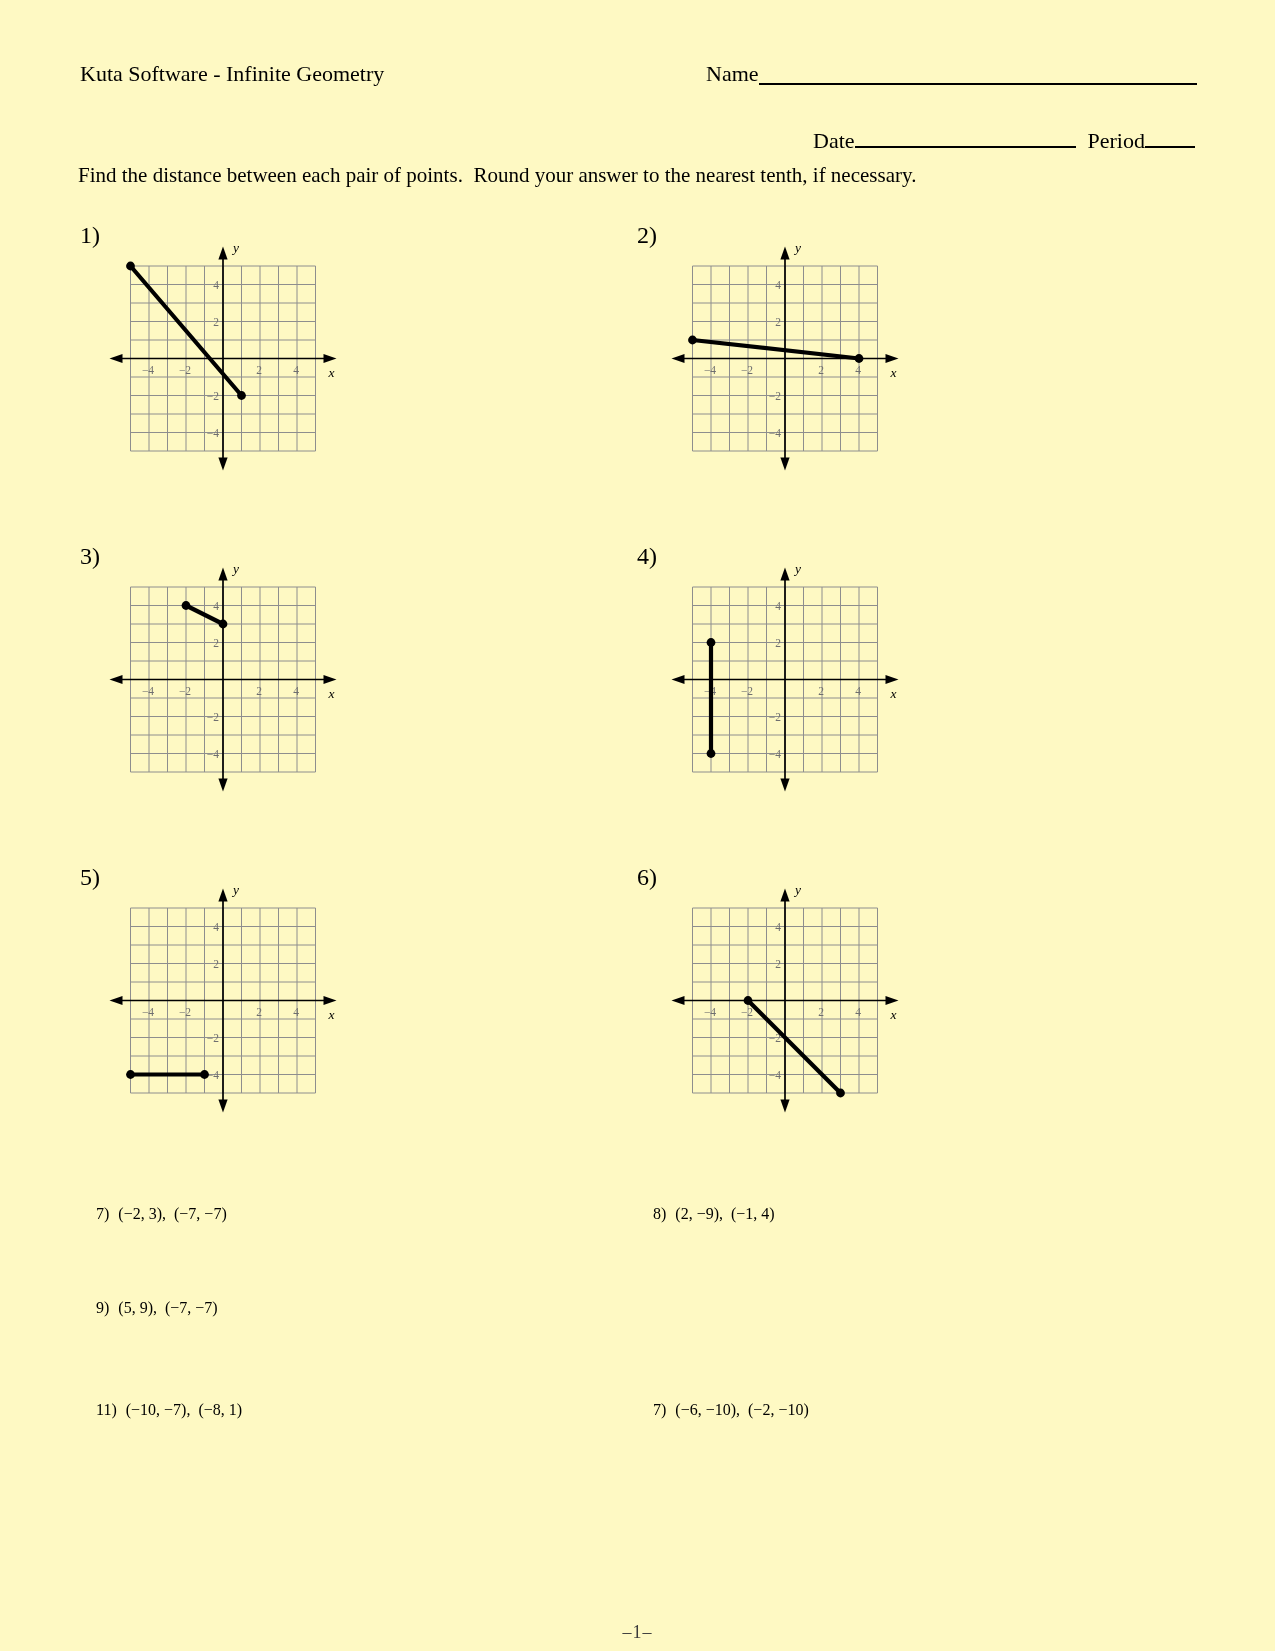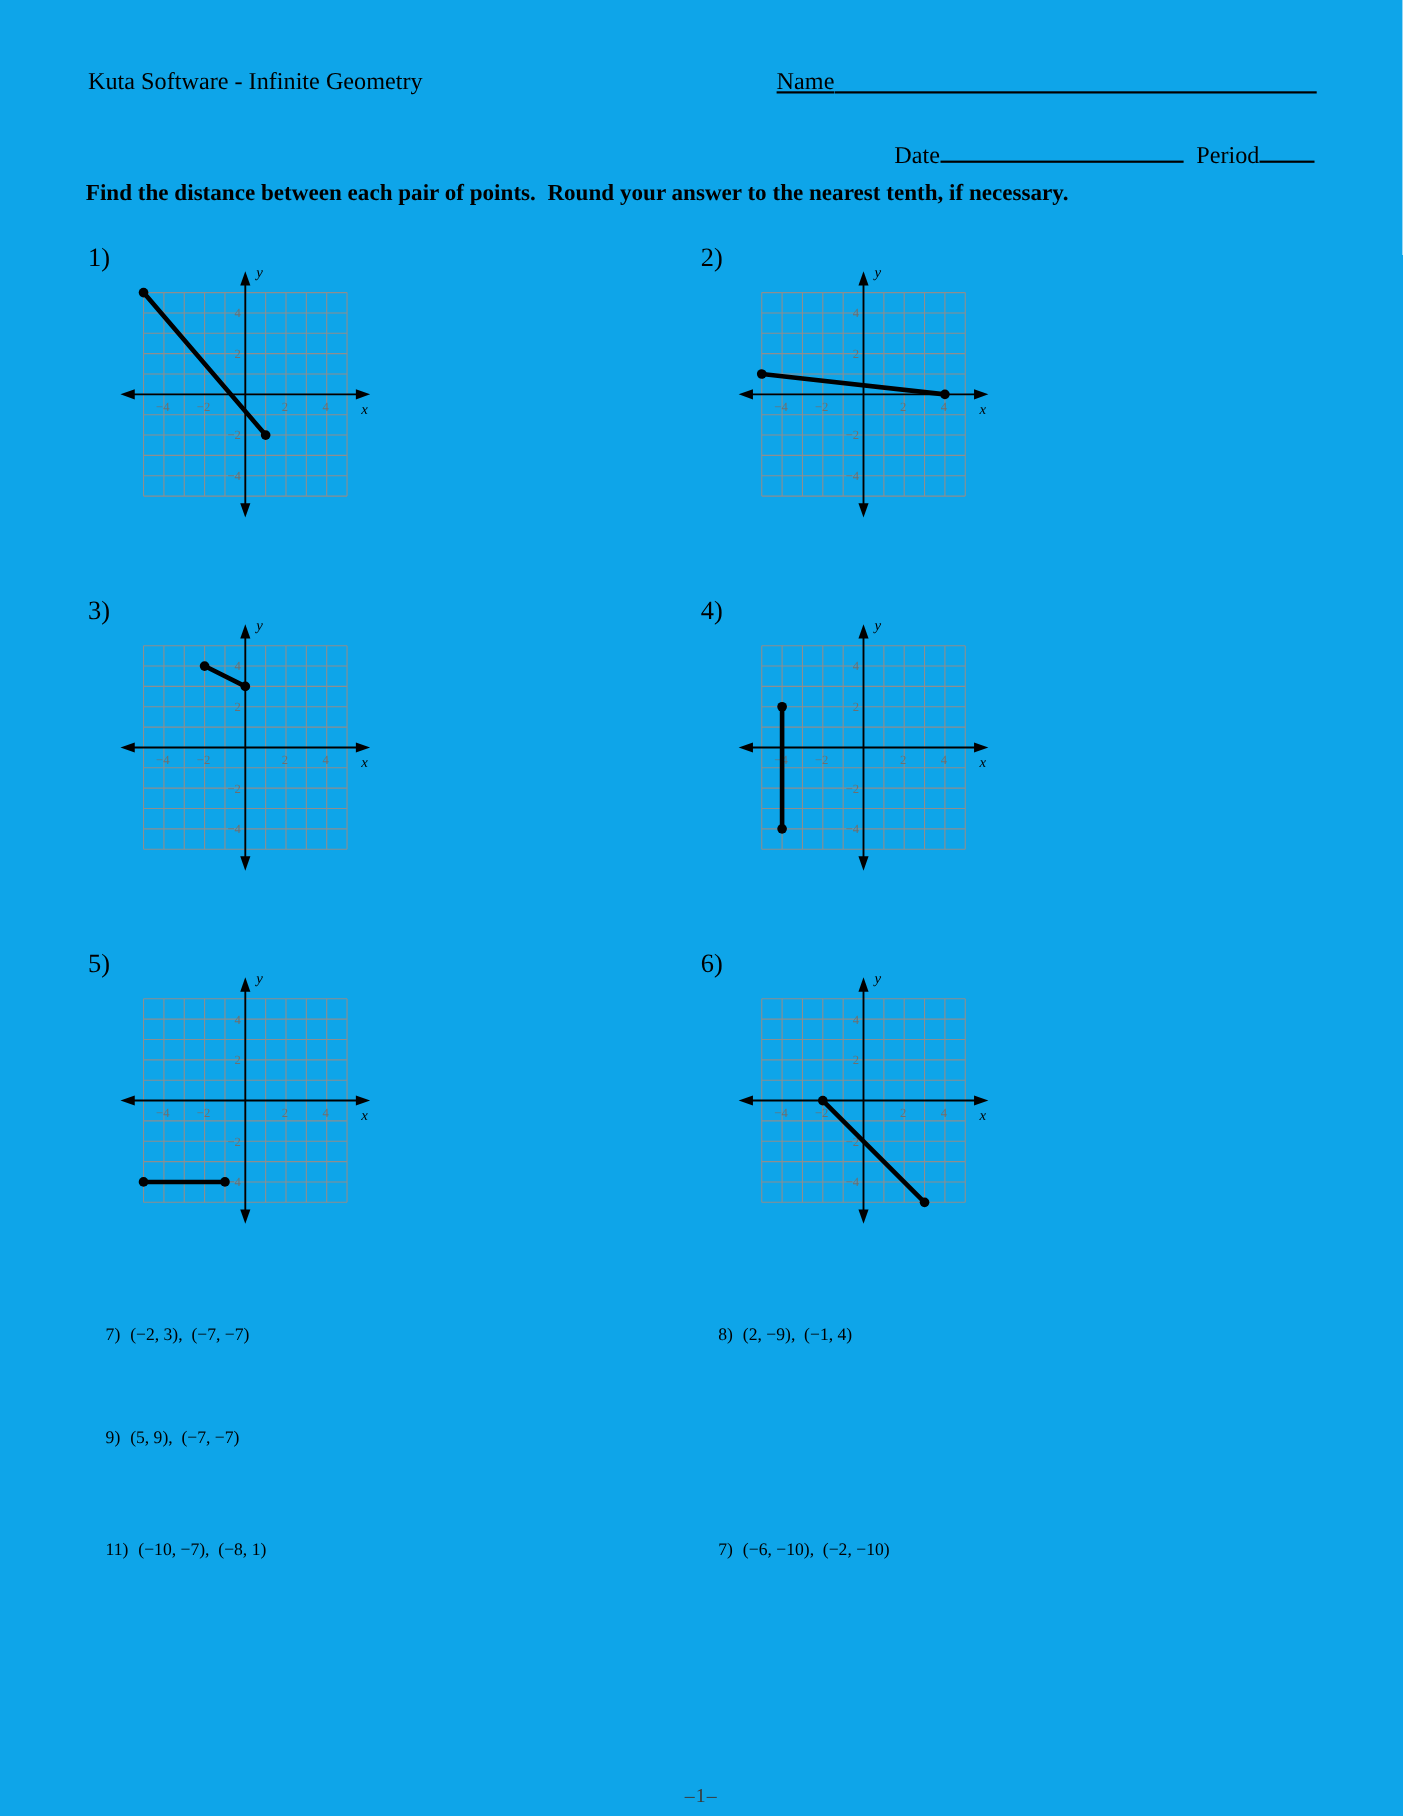--- a/index.html
+++ b/index.html
@@ -1,35 +1,35 @@
 <!DOCTYPE html>
 <html><head>
 <meta charset="utf-8">
 <style>
   html,body{margin:0;padding:0;background:#ffffff;}
   .page{
     position:relative;
     width:1275px;
     height:1651px;
-    background:#0ea5e9;
+    background:#fef9c3;
     font-family:"Liberation Serif", serif;
     color:#000000;
     overflow:hidden;
   }
   .abs{position:absolute;}
   .brand{left:80px;top:61px;font-size:22px;}
   .title{left:78px;top:104px;font-size:30px;}
-  .name-line{left:706px;top:61px;width:491px;display:flex;font-size:22px;text-decoration:underline;}
+  .name-line{left:706px;top:61px;width:491px;display:flex;font-size:22px;}
   .date-line{left:813px;top:123px;font-size:22px;white-space:nowrap;}
   .blank{display:inline-block;border-bottom:2px solid #000;height:1.05em;vertical-align:baseline;}
   .name-blank{flex:1;border-bottom:2px solid #000;margin-bottom:2px;}
   .date-blank{width:221px;}
   .period-gap{display:inline-block;width:12px;}
   .period-blank{width:50px;}
-  .instructions{left:78px;top:163px;font-size:21px;font-weight:bold;white-space:pre;}
+  .instructions{left:78px;top:163px;font-size:21px;font-weight:normal;white-space:pre;}
   .pnum{font-size:24px;}
   .graph{position:absolute;}
   .graph text{font-family:"Liberation Serif", serif;}
   .tproblem{font-size:16px;white-space:pre;}
   .tproblem .num{margin-right:9px;}
   .footer{left:0;top:1622px;width:1275px;text-align:center;font-size:18px;color:#3a3a3a;letter-spacing:1px;}
 </style>
 </head>
 <body>
 

